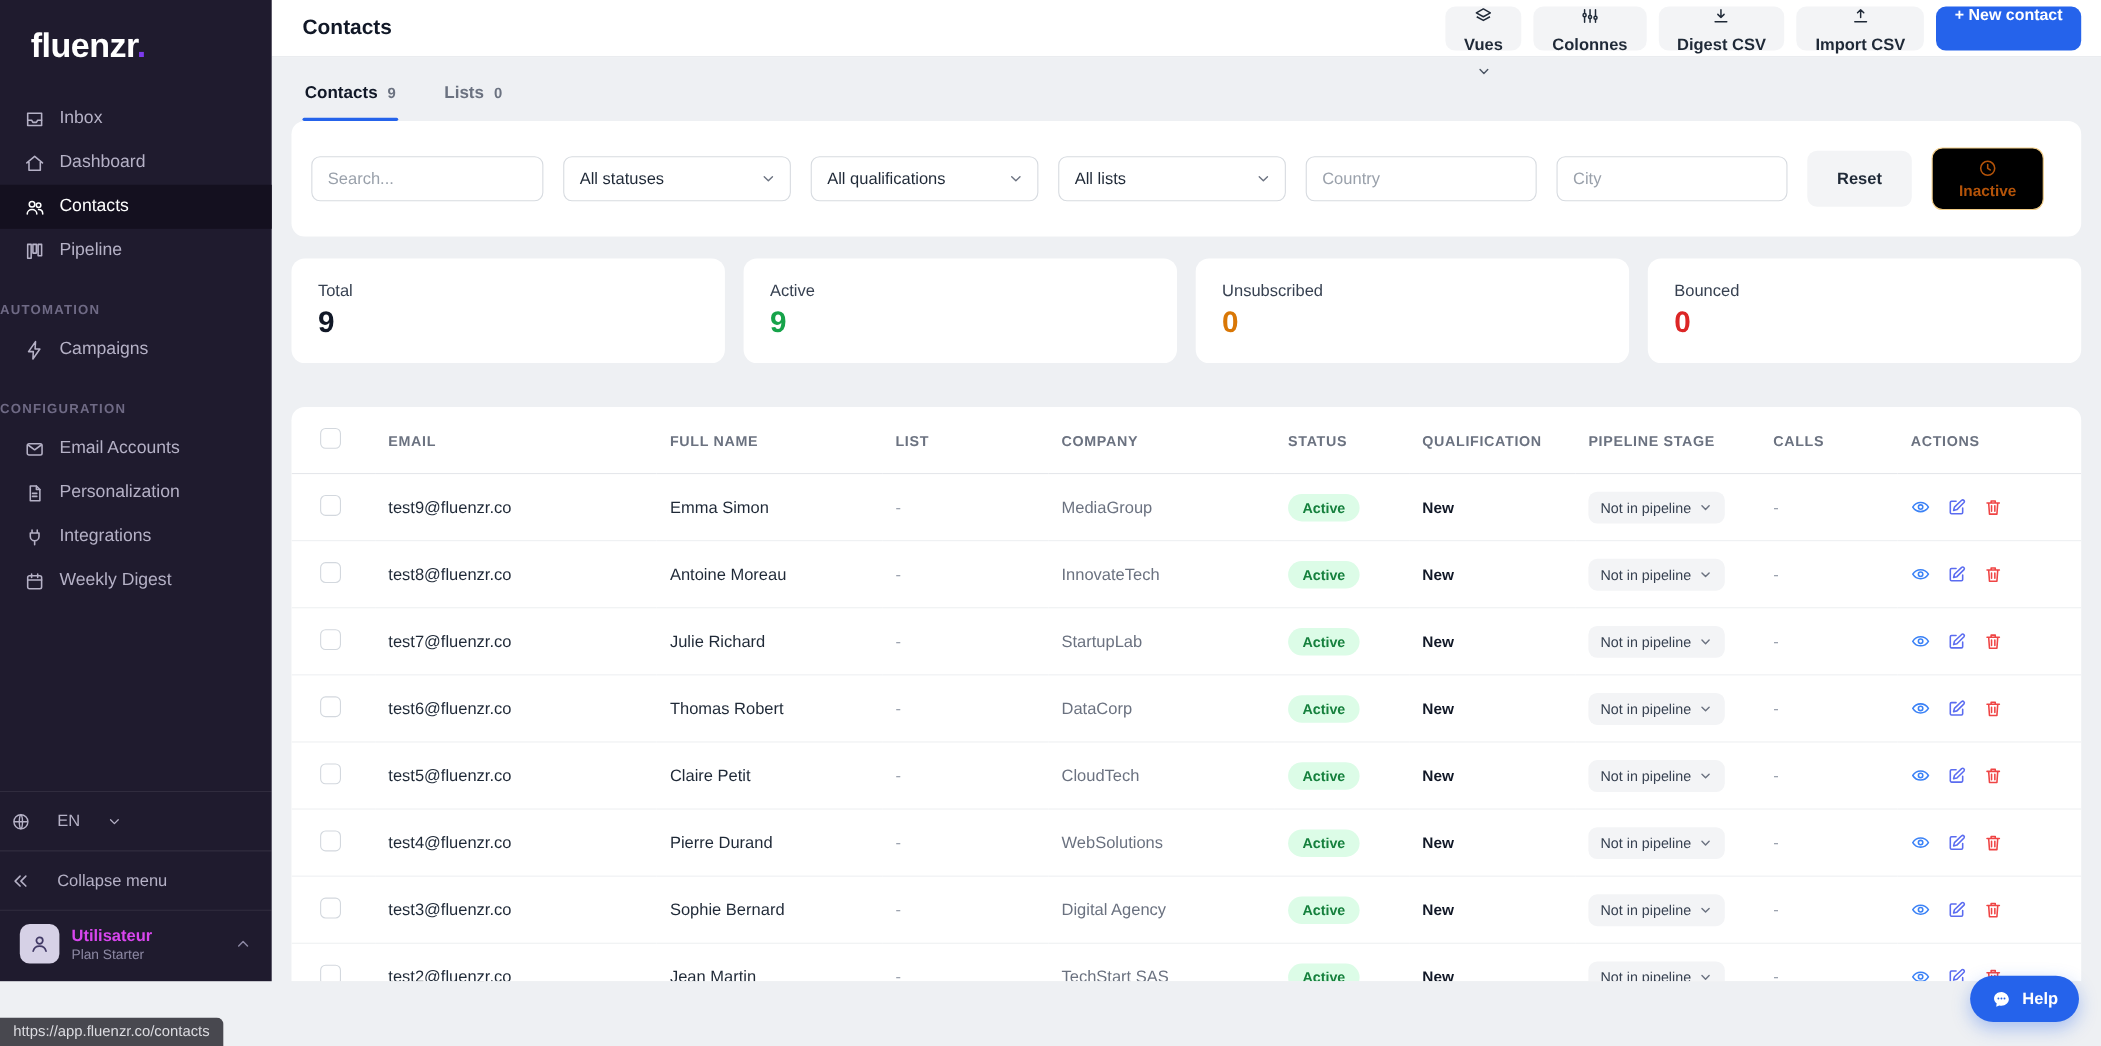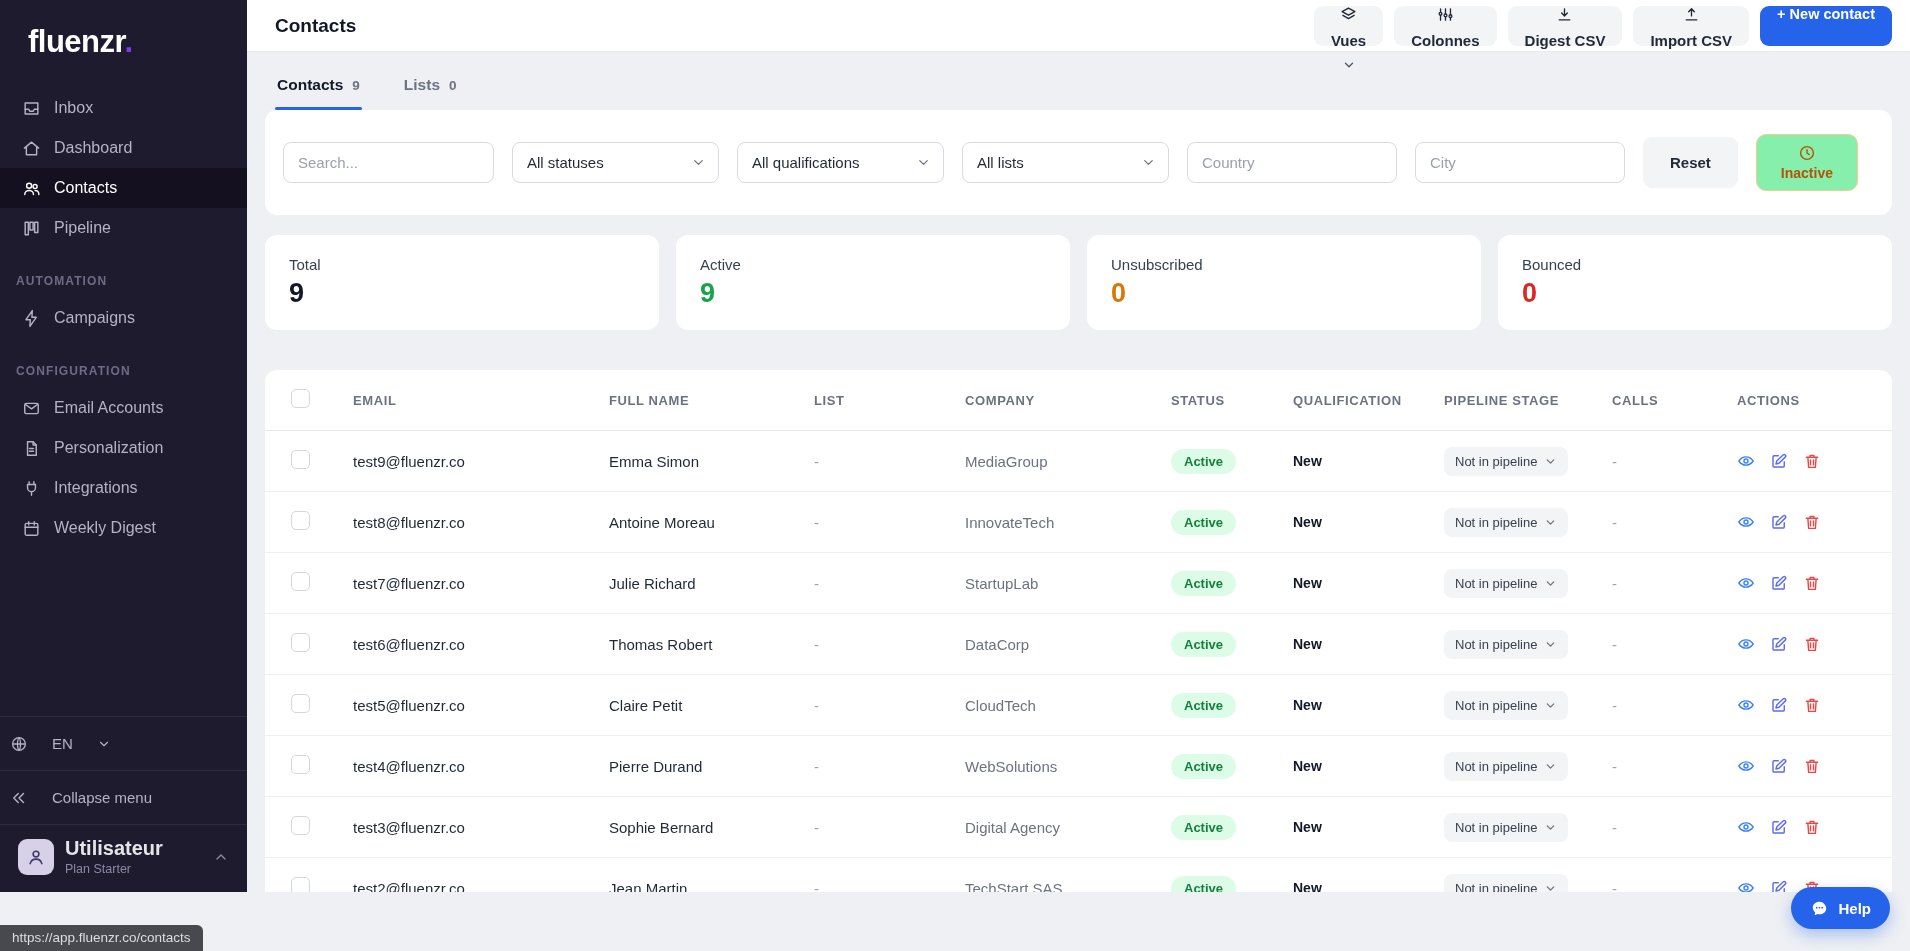--- a/index.html
+++ b/index.html
@@ -7,29 +7,29 @@
   body { font-family:"Liberation Sans","DejaVu Sans",sans-serif; background:#eef0f3; color:#1f2937; }
   .app { display:flex; width:1910px; height:892px; }
 
   
   .sidebar { width:247px; min-width:247px; background:#1f1b2e; color:#aca8bf; display:flex; flex-direction:column; position:relative; }
   .logo { padding:24px 28px 28px; font-size:31px; font-weight:700; color:#ffffff; letter-spacing:-0.5px; }
   .logo .dot { color:#7c3aed; }
   .side-item { display:flex; align-items:center; gap:13px; height:40px; padding:0 22px; font-size:16px; color:#b5b1c6; cursor:pointer; }
   .side-item .ico { width:19px; height:19px; flex:0 0 19px; display:inline-flex; }
   .side-item.active { background:#14101f; color:#ffffff; }
-  .side-section { font-size:12px; letter-spacing:1.1px; color:#6f6a85; font-weight:700; padding:26px 16px 10px; }
+  .side-section { font-size:12px; letter-spacing:1.1px; color:#6f6a85; font-weight:700; padding:26px 0 10px; }
   .side-footer { margin-top:auto; }
   .foot-row { display:flex; align-items:center; gap:24px; height:54px; padding:0 10px; border-top:1px solid rgba(255,255,255,0.08); font-size:15px; color:#b5b1c6; cursor:pointer; }
   .foot-row .ico { width:18px; height:18px; display:inline-flex; }
   .user-row { display:flex; align-items:center; gap:11px; padding:12px 18px 16px; border-top:1px solid rgba(255,255,255,0.08); }
   .avatar { width:36px; height:36px; border-radius:9px; background:#d6d1e6; color:#423a66; display:flex; align-items:center; justify-content:center; }
   .avatar svg { width:20px; height:20px; }
   .user-meta { display:flex; flex-direction:column; gap:2px; flex:1; }
-  .user-name { font-size:20px; color:#e5e5e5; font-weight:600; }
+  .user-name { font-size:15px; color:#d946ef; font-weight:600; }
   .user-plan { font-size:12.5px; color:#8c88a3; }
   .user-chevron { width:16px; height:16px; color:#8c88a3; }
 
   
   .main { flex:1; display:flex; flex-direction:column; min-width:0; }
   .topbar { height:52px; background:#ffffff; border-bottom:1px solid #e8eaee; display:flex; align-items:center; justify-content:space-between; padding:0 18px 0 28px; }
   .page-title { font-size:19px; font-weight:700; color:#111827; }
   .topbar-actions { display:flex; align-items:center; gap:11px; }
   .btn { display:inline-flex; align-items:center; gap:9px; background:#f3f4f6; border:none; border-radius:9px; height:40px; padding:0 17px; font-size:15px; font-weight:600; color:#1f2937; cursor:pointer; font-family:inherit;flex-direction:column; }
   .btn .ico { width:17px; height:17px; display:inline-flex; }
@@ -46,21 +46,21 @@
   .tab.active::after { content:""; position:absolute; left:0; right:0; bottom:0; height:3px; background:#2563eb; border-radius:2px; }
 
   
   .filter-card { background:#ffffff; border-radius:12px; padding:24px 18px; display:flex; align-items:center; gap:18px; }
   .f-input { height:41px; border:1px solid #d7dbe0; border-radius:8px; padding:0 14px; font-size:15px; color:#374151; background:#fff; font-family:inherit; outline:none; }
   .f-input::placeholder { color:#9aa1ab; }
   .f-select { height:41px; border:1px solid #d7dbe0; border-radius:8px; padding:0 12px 0 14px; font-size:15px; color:#1f2937; background:#fff; display:inline-flex; align-items:center; justify-content:space-between; gap:22px; cursor:pointer; font-family:inherit; }
   .f-select .chev { width:15px; height:15px; color:#6b7280; }
   .w-search{width:211px;} .w-sel{width:207px;} .w-loc{width:210px;}
   .btn-reset { background:#f3f4f6; border:none; border-radius:9px; height:51px; padding:0 27px; font-size:15px; font-weight:600; color:#1f2937; cursor:pointer; font-family:inherit; }
-  .btn-inactive { background:#86efac; border:1px solid #f2cd88; border-radius:10px; padding:9px 24px; display:inline-flex; flex-direction:column; align-items:center; gap:3px; color:#b45309; font-size:14px; font-weight:700; cursor:pointer; font-family:inherit; }
+  .btn-inactive { background:#000000; border:1px solid #f2cd88; border-radius:10px; padding:9px 24px; display:inline-flex; flex-direction:column; align-items:center; gap:3px; color:#b45309; font-size:14px; font-weight:700; cursor:pointer; font-family:inherit; }
   .btn-inactive .ico { width:18px; height:18px; }
 
   
   .stats { display:grid; grid-template-columns:repeat(4,1fr); gap:17px; margin-top:20px; }
   .stat-card { background:#ffffff; border-radius:12px; padding:21px 24px; }
   .stat-label { font-size:15px; color:#374151; }
   .stat-value { font-size:27px; font-weight:700; margin-top:5px; }
 
   
   .table-card { background:#ffffff; border-radius:12px 12px 0 0; margin-top:40px; flex:1; overflow:hidden; }

